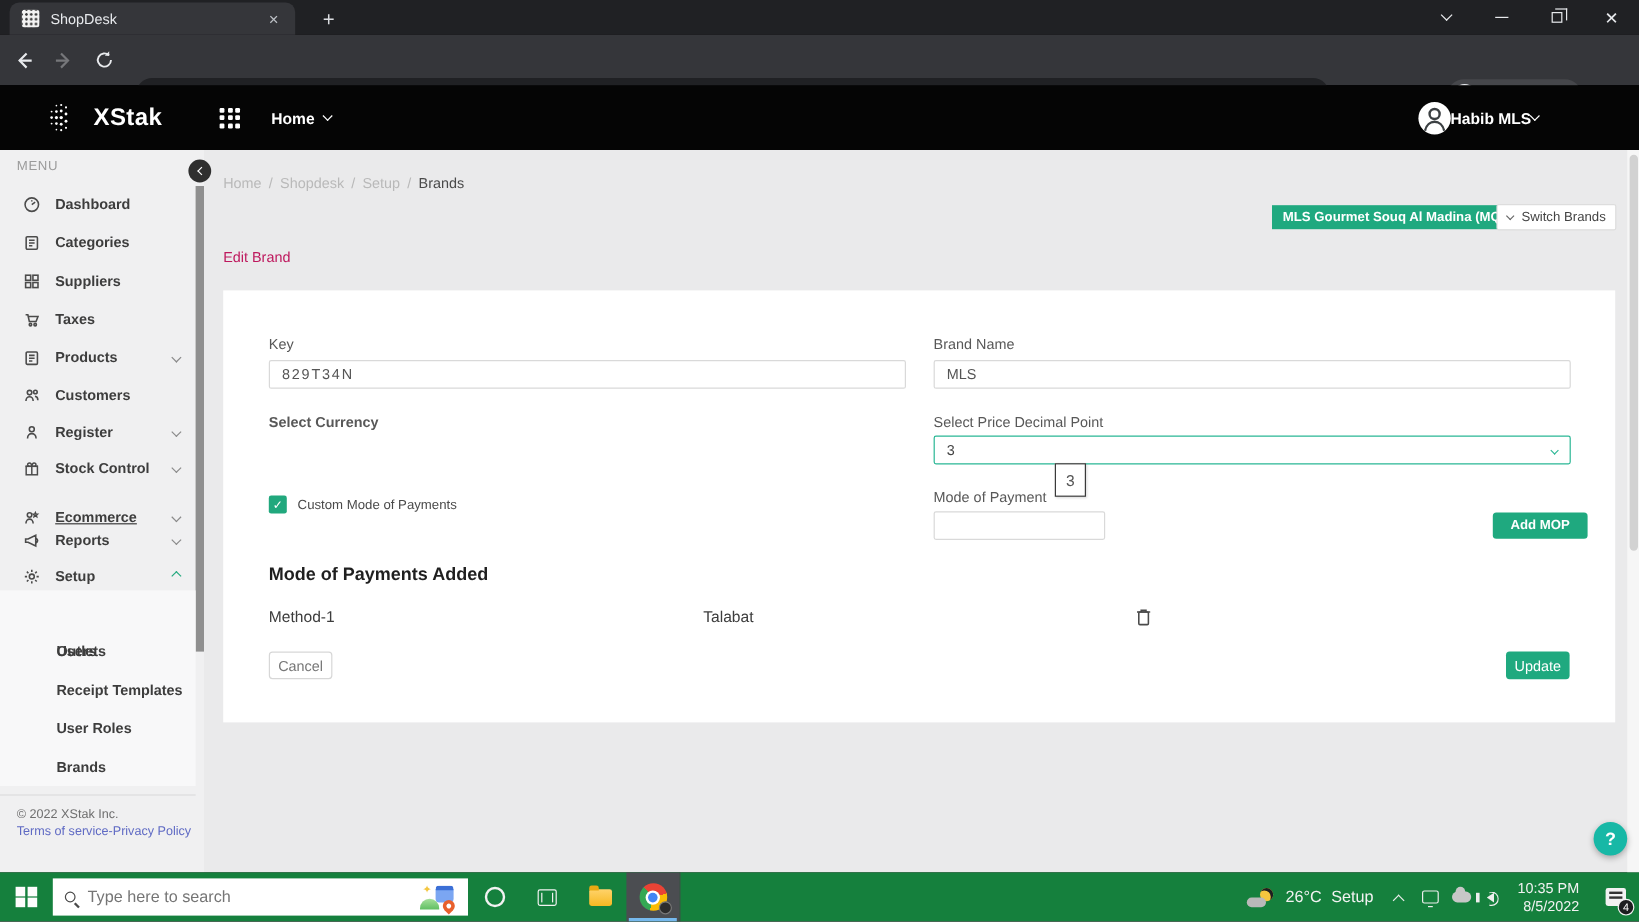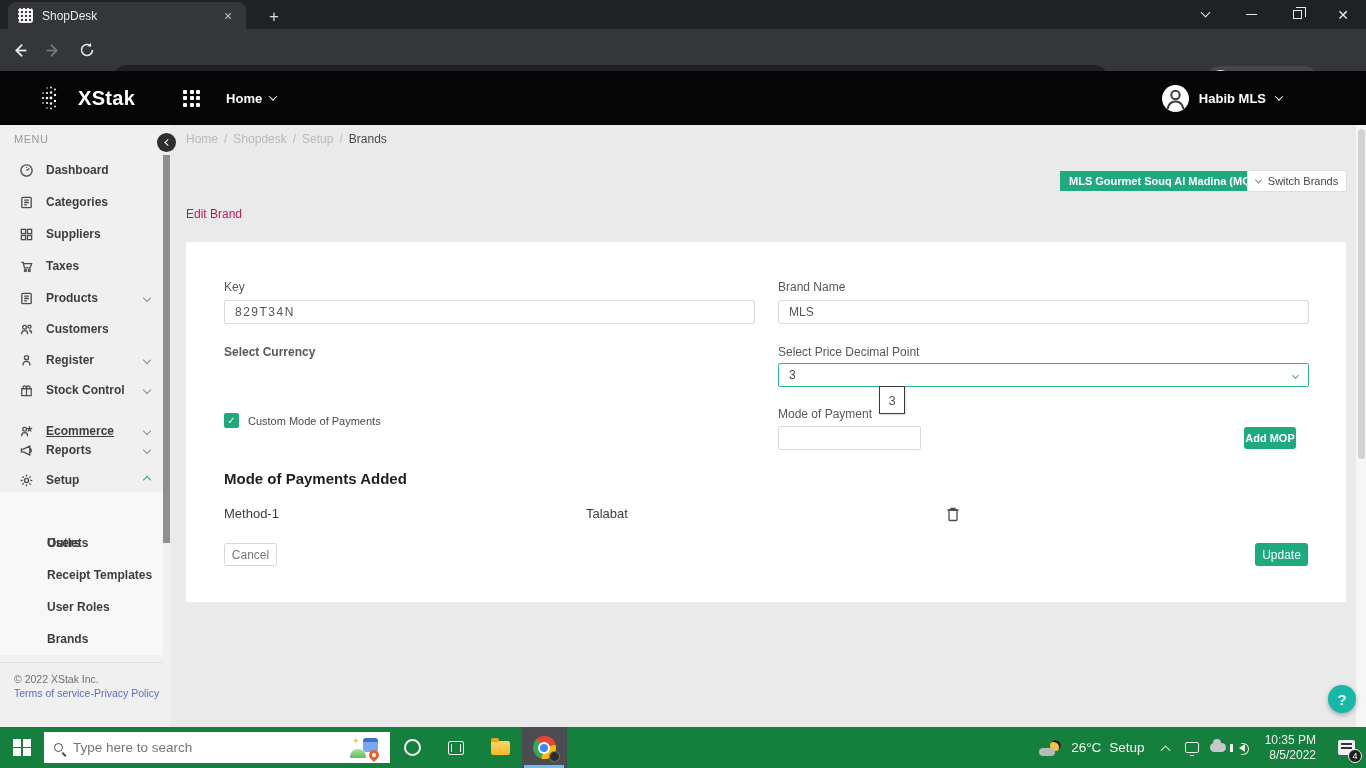--- a/index.html
+++ b/index.html
@@ -42,21 +42,21 @@
   .incog-label { color:#e8eaed; font-size:12px; }
   .dots3 { display:flex; flex-direction:column; gap:2.5px; }
   .dots3 i { width:3px; height:3px; border-radius:50%; background:#dadce0; }
 
   
   .appheader { left:0; top:71px; width:1366px; height:54px; background:#050505; display:flex; align-items:center; }
   .logo-text { color:#fff; font-size:20px; font-weight:bold; letter-spacing:.3px; }
   .grid9 { display:grid; grid-template-columns:repeat(3,4px); grid-gap:2.5px; margin:0 0 0 48px; }
   .grid9 i { width:4px; height:4px; background:#fff; border-radius:1px; }
   .nav-home { color:#fff; font-size:13px; font-weight:bold; margin-left:26px; display:flex; align-items:center; gap:8px; }
-  .userbox { position:absolute; right:84px; display:flex; align-items:center; gap:10px; }
+  .userbox { position:absolute; right:84px; display:flex; align-items:center; }
   .avatar { width:27px; height:27px; border-radius:50%; background:#fff; display:flex; align-items:center; justify-content:center; overflow:hidden; }
   .user-name { color:#fff; font-size:13px; font-weight:bold; }
   .cv { display:inline-block; width:6px; height:6px; border-right:1.6px solid #fff; border-bottom:1.6px solid #fff; transform:rotate(45deg) translate(-1px,-1px); }
 
   
   .sidebar { left:0; top:125px; width:170px; height:602px; background:#f0f0f1; }
   .menu-label { position:absolute; left:14px; top:8px; font-size:11px; color:#9b9b9b; letter-spacing:.5px; }
   .collapse-btn { position:absolute; left:157px; top:8px; width:19px; height:19px; border-radius:50%; background:#2f2f2f; display:flex; align-items:center; justify-content:center; z-index:5; }
   .collapse-btn .cv { transform:rotate(135deg) translate(-1px,-1px); width:5px; height:5px; }
   .sb-scroll { position:absolute; left:163px; top:30px; width:7px; height:388px; background:#8f8f8f; border-radius:0; }
@@ -65,21 +65,21 @@
   .mitem .cvg.up { transform:rotate(-135deg); border-color:#21a87d; }
   .micon { width:16px; height:16px; display:flex; align-items:center; justify-content:center; }
   .submenu { position:absolute; left:0; top:367px; width:163px; height:163px; background:#f8f8f9; }
   .subitem { position:absolute; left:47px; font-size:12px; font-weight:bold; color:#3d3d3d; }
   .sb-divider { position:absolute; left:0; top:537px; width:163px; height:1px; background:#dcdcdc; }
   .sb-copy { position:absolute; left:14px; top:548px; font-size:10.5px; color:#6f6f6f; }
   .sb-links { position:absolute; left:14px; top:562px; font-size:10.5px; color:#5f6ac4; }
 
   
   .main { left:170px; top:125px; width:1196px; height:602px; background:#eaeaeb; }
-  .crumbs { position:absolute; left:16px; top:7px; font-size:12px; color:#b9b9b9; }
+  .crumbs { position:absolute; left:16px; top:21px; font-size:12px; color:#b9b9b9; }
   .crumbs .sep { margin:0 6px; }
   .crumbs .active { color:#4a4a4a; }
   .brand-badge { position:absolute; left:890px; top:46px; height:20px; line-height:20px; background:#1fa97f; color:#fff; font-size:11px; font-weight:bold; padding:0 9px; }
   .switch-btn { position:absolute; left:1077px; top:45px; width:100px; height:22px; background:#fff; border:1px solid #ddd; border-radius:2px; font-size:11px; color:#444; display:flex; align-items:center; justify-content:center; gap:7px; }
   .switch-btn .cvg { width:5px; height:5px; border-right:1.4px solid #666; border-bottom:1.4px solid #666; transform:rotate(45deg) translate(-1px,-1px); }
   .page-title { position:absolute; left:16px; top:82px; font-size:12px; color:#be185d; }
   .card { position:absolute; left:16px; top:117px; width:1160px; height:360px; background:#fff; }
   .flabel { position:absolute; font-size:12px; color:#585858; }
   .finput { position:absolute; height:24px; border:1px solid #d9d9d9; border-radius:2px; background:#fff; font-size:12px; color:#555; padding:0 10px; font-family:"Liberation Sans",sans-serif; }
   .fselect { position:absolute; height:24px; border:1px solid #d9d9d9; border-radius:2px; background:#fff; font-size:12px; color:#444; display:flex; align-items:center; }
@@ -439,21 +439,21 @@
     </div>
     <div class="tooltip3">3</div>
 
     <div class="chk-row">
       <span class="chkbox">✓</span>
       <span class="chk-label">Custom Mode of Payments</span>
     </div>
 
     <div class="flabel" style="left:592px; top:165px;">Mode of Payment</div>
     <input class="finput" style="left: 592px; top: 184px; width: 143px;" value="">
-    <button class="btn-green" style="left:1058px; top:185px; width:52px; height:22px; font-size:11px; font-weight:bold;">Add MOP</button>
+    <button class="btn-green" style="left:1058px; top:185px; width:79px; height:22px; font-size:11px; font-weight:bold;">Add MOP</button>
 
     <div class="mop-heading">Mode of Payments Added</div>
 
     <div class="mop-name">Method-1</div>
     <div class="mop-value">Talabat</div>
     <span class="trash">
       <svg width="16" height="17" viewBox="0 0 16 17" fill="none" stroke="#4a4a4a" stroke-width="1.3">
           <path d="M2.5 4h11M6 4V2.5h4V4"></path>
           <rect x="4" y="4" width="8" height="10.5" rx="1"></rect>
         </svg>

